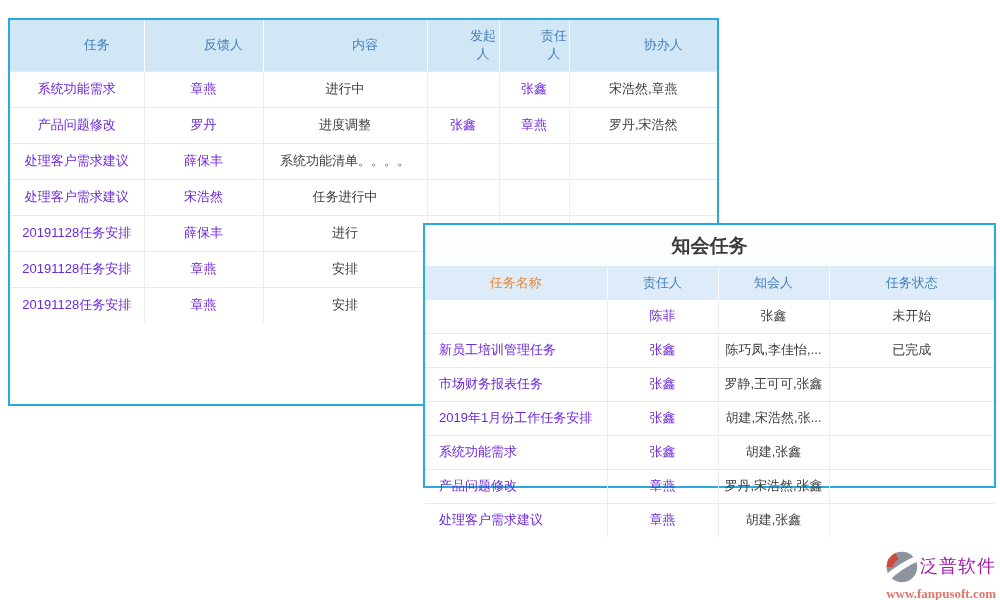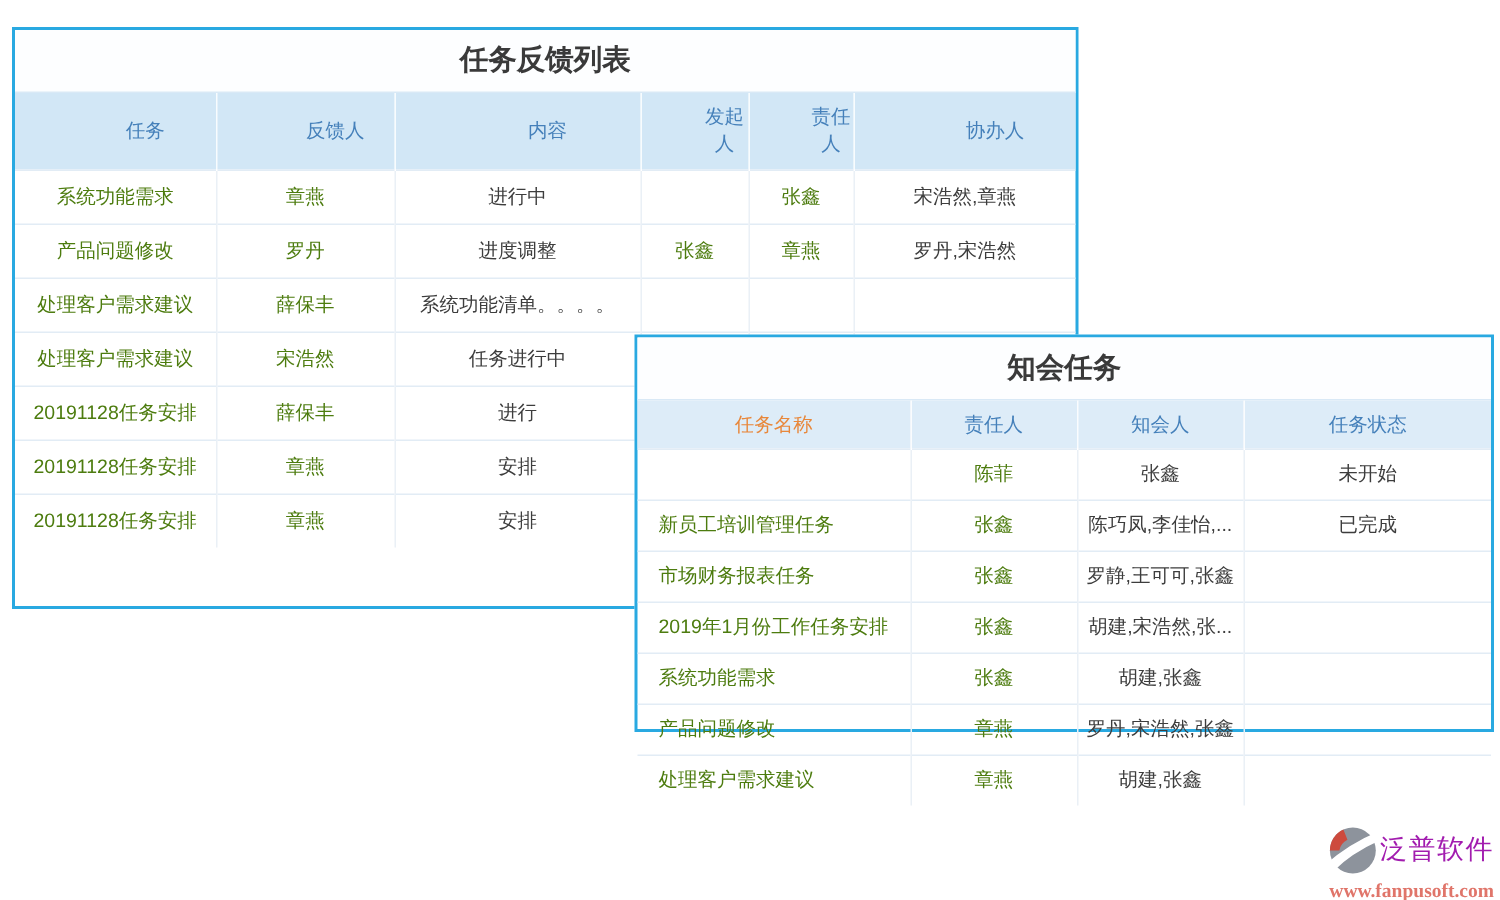--- a/index.html
+++ b/index.html
@@ -44,21 +44,21 @@
     text-align:center;
     border-top:1px solid #e2ecf5;
     overflow:hidden;
     white-space:nowrap;
     text-overflow:ellipsis;
   }
   td + td { border-left:1px solid #eaf0f6; }
   .card-feedback td { height:36px; }
   .card-notify   td { height:34px; }
 
-  .blue { color:#4d7c0f; cursor:pointer; }
+  .blue { color:#6d28d9; cursor:pointer; }
   .dark { color:#3d3d3d; }
   td.name { text-align:left; padding-left:14px; }
 
   .watermark {
     position:absolute;
     top:549px;
     right:4px;
     width:138px;
     text-align:right;
     z-index:10;
@@ -80,21 +80,20 @@
     margin-top:1px;
   }
   .logo-icon { flex:0 0 auto; }
 </style>
 </head>
 <body>
 
 <div class="stage">
 
   <section class="table-card card-feedback">
-    <div class="card-title">任务反馈列表</div>
     <table>
       <colgroup>
         <col style="width:134px">
           <col style="width:119px">
           <col style="width:164px">
         <col style="width:72px">
           <col style="width:70px">
           <col style="width:148px">
       </colgroup>
       <thead>

